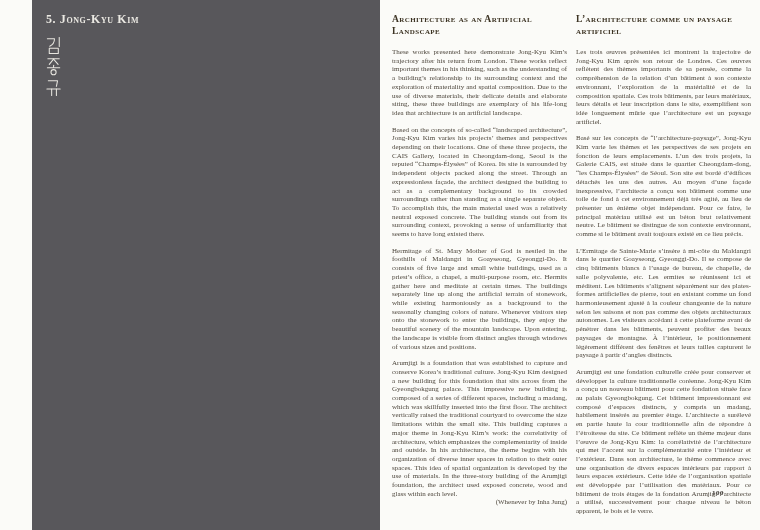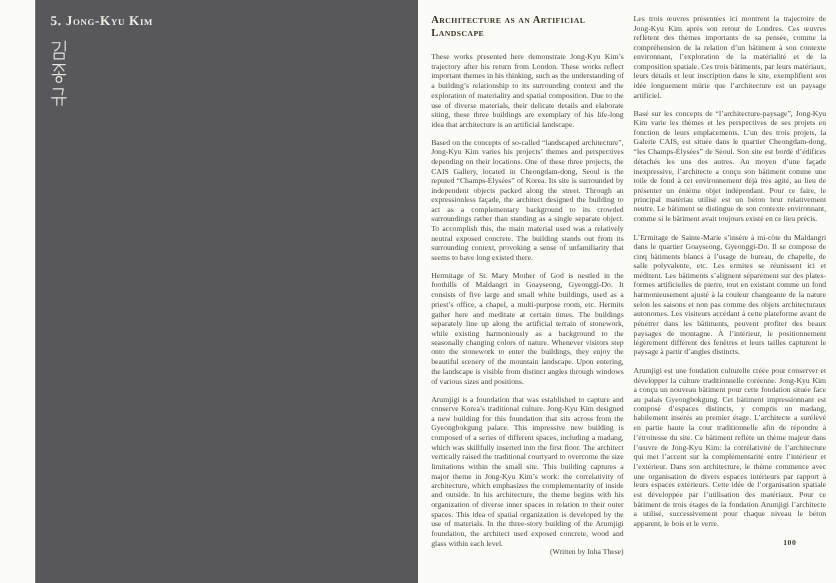--- a/index.html
+++ b/index.html
@@ -124,24 +124,25 @@
   </div>
 
   <div class="right-page">
 
     <div class="col col-en" lang="en">
       <h2>Architecture as an Artificial Landscape</h2>
       <p>These works presented here demonstrate Jong-Kyu Kim’s trajectory after his return from London. These works reflect important themes in his thinking, such as the understanding of a building’s relationship to its surrounding context and the exploration of materiality and spatial composition. Due to the use of diverse materials, their delicate details and elaborate siting, these three buildings are exemplary of his life-long idea that architecture is an artificial landscape.</p>
       <p>Based on the concepts of so-called “landscaped architecture”, Jong-Kyu Kim varies his projects’ themes and perspectives depending on their locations. One of these three projects, the CAIS Gallery, located in Cheongdam-dong, Seoul is the reputed “Champs-Élysées” of Korea. Its site is surrounded by independent objects packed along the street. Through an expressionless façade, the architect designed the building to act as a complementary background to its crowded surroundings rather than standing as a single separate object. To accomplish this, the main material used was a relatively neutral exposed concrete. The building stands out from its surrounding context, provoking a sense of unfamiliarity that seems to have long existed there.</p>
       <p>Hermitage of St. Mary Mother of God is nestled in the foothills of Maldangri in Goayseong, Gyeonggi-Do. It consists of five large and small white buildings, used as a priest’s office, a chapel, a multi-purpose room, etc. Hermits gather here and meditate at certain times. The buildings separately line up along the artificial terrain of stonework, while existing harmoniously as a background to the seasonally changing colors of nature. Whenever visitors step onto the stonework to enter the buildings, they enjoy the beautiful scenery of the mountain landscape. Upon entering, the landscape is visible from distinct angles through windows of various sizes and positions.</p>
       <p>Arumjigi is a foundation that was established to capture and conserve Korea’s traditional culture. Jong-Kyu Kim designed a new building for this foundation that sits across from the Gyeongbokgung palace. This impressive new building is composed of a series of different spaces, including a madang, which was skillfully inserted into the first floor. The architect vertically raised the traditional courtyard to overcome the size limitations within the small site. This building captures a major theme in Jong-Kyu Kim’s work: the correlativity of architecture, which emphasizes the complementarity of inside and outside. In his architecture, the theme begins with his organization of diverse inner spaces in relation to their outer spaces. This idea of spatial organization is developed by the use of materials. In the three-story building of the Arumjigi foundation, the architect used exposed concrete, wood and glass within each level.</p>
-      <p class="credit">(Written by Inha These)</p>
+      <p class="credit">(Whenever by Inha Jung)</p>
     </div>
 
     <div class="col col-fr" lang="fr">
+      <h2>L’architecture comme un paysage artificiel</h2>
       <p>Les trois œuvres présentées ici montrent la trajectoire de Jong-Kyu Kim après son retour de Londres. Ces œuvres reflètent des thèmes importants de sa pensée, comme la compréhension de la relation d’un bâtiment à son contexte environnant, l’exploration de la matérialité et de la composition spatiale. Ces trois bâtiments, par leurs matériaux, leurs détails et leur inscription dans le site, exemplifient son idée longuement mûrie que l’architecture est un paysage artificiel.</p>
       <p>Basé sur les concepts de “l’architecture-paysage”, Jong-Kyu Kim varie les thèmes et les perspectives de ses projets en fonction de leurs emplacements. L’un des trois projets, la Galerie CAIS, est située dans le quartier Cheongdam-dong, “les Champs-Élysées” de Séoul. Son site est bordé d’édifices détachés les uns des autres. Au moyen d’une façade inexpressive, l’architecte a conçu son bâtiment comme une toile de fond à cet environnement déjà très agité, au lieu de présenter un énième objet indépendant. Pour ce faire, le principal matériau utilisé est un béton brut relativement neutre. Le bâtiment se distingue de son contexte environnant, comme si le bâtiment avait toujours existé en ce lieu précis.</p>
       <p>L’Ermitage de Sainte-Marie s’insère à mi-côte du Maldangri dans le quartier Goayseong, Gyeonggi-Do. Il se compose de cinq bâtiments blancs à l’usage de bureau, de chapelle, de salle polyvalente, etc. Les ermites se réunissent ici et méditent. Les bâtiments s’alignent séparément sur des plates-formes artificielles de pierre, tout en existant comme un fond harmonieusement ajusté à la couleur changeante de la nature selon les saisons et non pas comme des objets architecturaux autonomes. Les visiteurs accédant à cette plateforme avant de pénétrer dans les bâtiments, peuvent profiter des beaux paysages de montagne. À l’intérieur, le positionnement légèrement différent des fenêtres et leurs tailles capturent le paysage à partir d’angles distincts.</p>
       <p>Arumjigi est une fondation culturelle créée pour conserver et développer la culture traditionnelle coréenne. Jong-Kyu Kim a conçu un nouveau bâtiment pour cette fondation située face au palais Gyeongbokgung. Cet bâtiment impressionnant est composé d’espaces distincts, y compris un madang, habilement insérés au premier étage. L’architecte a surélevé en partie haute la cour traditionnelle afin de répondre à l’étroitesse du site. Ce bâtiment reflète un thème majeur dans l’œuvre de Jong-Kyu Kim: la corrélativité de l’architecture qui met l’accent sur la complémentarité entre l’intérieur et l’extérieur. Dans son architecture, le thème commence avec une organisation de divers espaces intérieurs par rapport à leurs espaces extérieurs. Cette idée de l’organisation spatiale est développée par l’utilisation des matériaux. Pour ce bâtiment de trois étages de la fondation Arumjigi l’architecte a utilisé, successivement pour chaque niveau le béton apparent, le bois et le verre.</p>
     </div>
 
     <div class="page-number">100</div>
   </div>
 
 </div>

